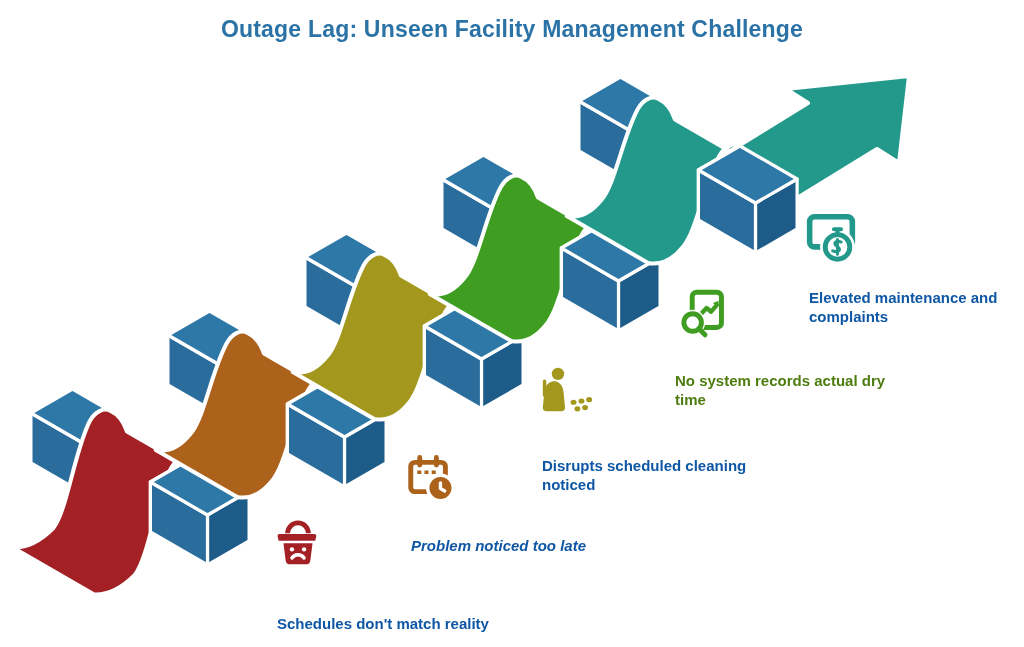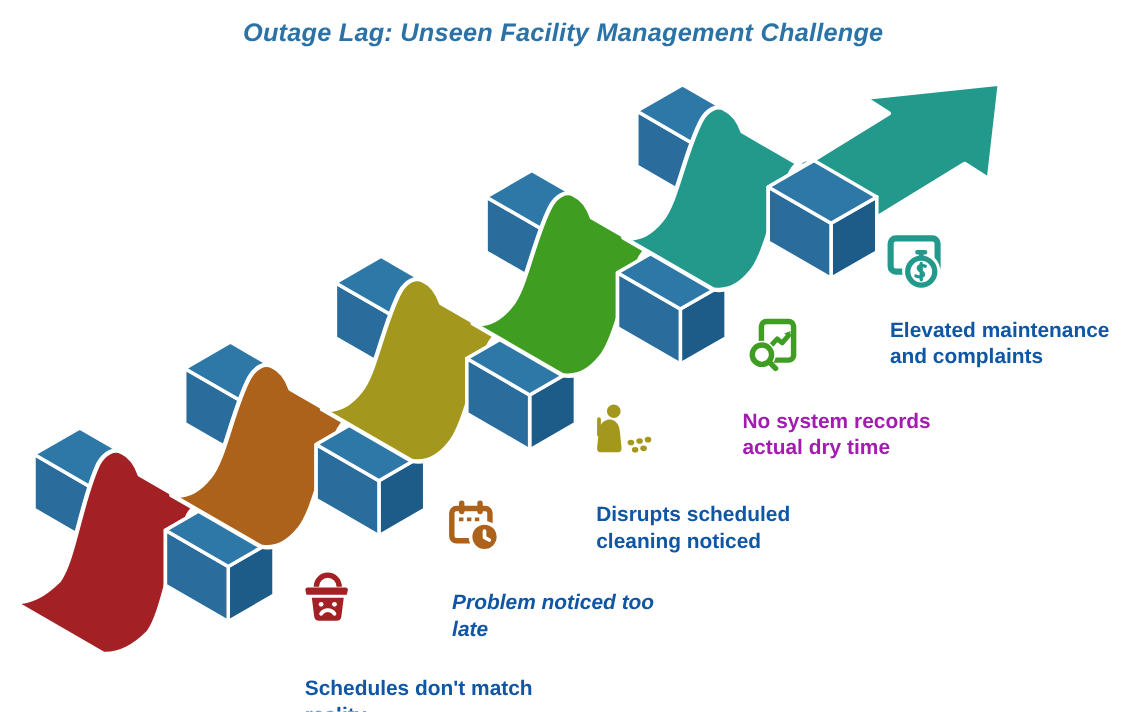--- a/index.html
+++ b/index.html
@@ -1,22 +1,22 @@
 <!DOCTYPE html>
 <html><head>
 <meta charset="utf-8">
 <style>
   html,body{margin:0;padding:0;background:#fff;}
   #canvas{position:relative;width:1024px;height:647px;background:#fff;overflow:hidden;
           font-family:"Liberation Sans",sans-serif;}
   #title{position:absolute;top:16px;left:0;width:100%;text-align:center;
-         font-size:23px;font-weight:800;letter-spacing:.2px;font-style:italic;}
+         font-size:23px;font-weight:800;letter-spacing:.2px;}
   #diagram{position:absolute;left:0;top:0;}
   .icon{position:absolute;}
-  .step-label{position:absolute;font-size:19px;font-weight:700;line-height:1.25;}
+  .step-label{position:absolute;font-size:15px;font-weight:700;line-height:1.25;}
 </style>
 </head>
 <body>
 
 <div id="canvas">
 
   <div id="title" style="color: rgb(43, 115, 166);">Outage Lag: Unseen Facility Management Challenge</div>
 
   <svg id="diagram" width="1024" height="647" viewBox="0 0 1024 647">
       <path d="M30.9,413.0 L72.5,389.0 L72.5,439.0 L30.9,463.0 Z" fill="#1d5b88" stroke="#ffffff" stroke-width="3.2" stroke-linejoin="round"></path>
@@ -109,15 +109,15 @@
     <rect x="2.8" y="4.2" width="18.4" height="13" rx="2" fill="none" stroke="currentColor" stroke-width="2.4"></rect>
     <circle cx="14.8" cy="17.2" r="7.5" fill="#fff"></circle>
     <path d="M13.3,9.6 h3 M14.8,9.8 v1.6" stroke="currentColor" stroke-width="1.8" stroke-linecap="round"></path>
     <circle cx="14.8" cy="17.2" r="5.3" fill="none" stroke="currentColor" stroke-width="2.1"></circle>
     <path d="M16.4,15.1 c-2.4,-1 -3.8,0.7 -1.8,1.9 c2.1,1.2 0.9,3 -1.9,1.9 M14.8,14 v6.4" fill="none" stroke="currentColor" stroke-width="1.3" stroke-linecap="round"></path>
   </svg>
 
   <div class="step-label" style="left: 277px; top: 615px; width: 230px; color: rgb(15, 87, 165);">Schedules don't match reality</div>
   <div class="step-label" style="left: 411px; top: 537px; width: 210px; color: rgb(15, 87, 165); font-style: italic;">Problem noticed too late</div>
   <div class="step-label" style="left: 542px; top: 457px; width: 212px; color: rgb(15, 87, 165);">Disrupts scheduled cleaning noticed</div>
-  <div class="step-label" style="left: 675px; top: 372px; width: 212px; color: #a21caf;">No system records actual dry time</div>
+  <div class="step-label" style="left: 675px; top: 372px; width: 212px; color: #4d7c0f;">No system records actual dry time</div>
   <div class="step-label" style="left: 809px; top: 289px; width: 200px; color: rgb(15, 87, 165);">Elevated maintenance and complaints</div>
 </div>
 
 </body></html>

